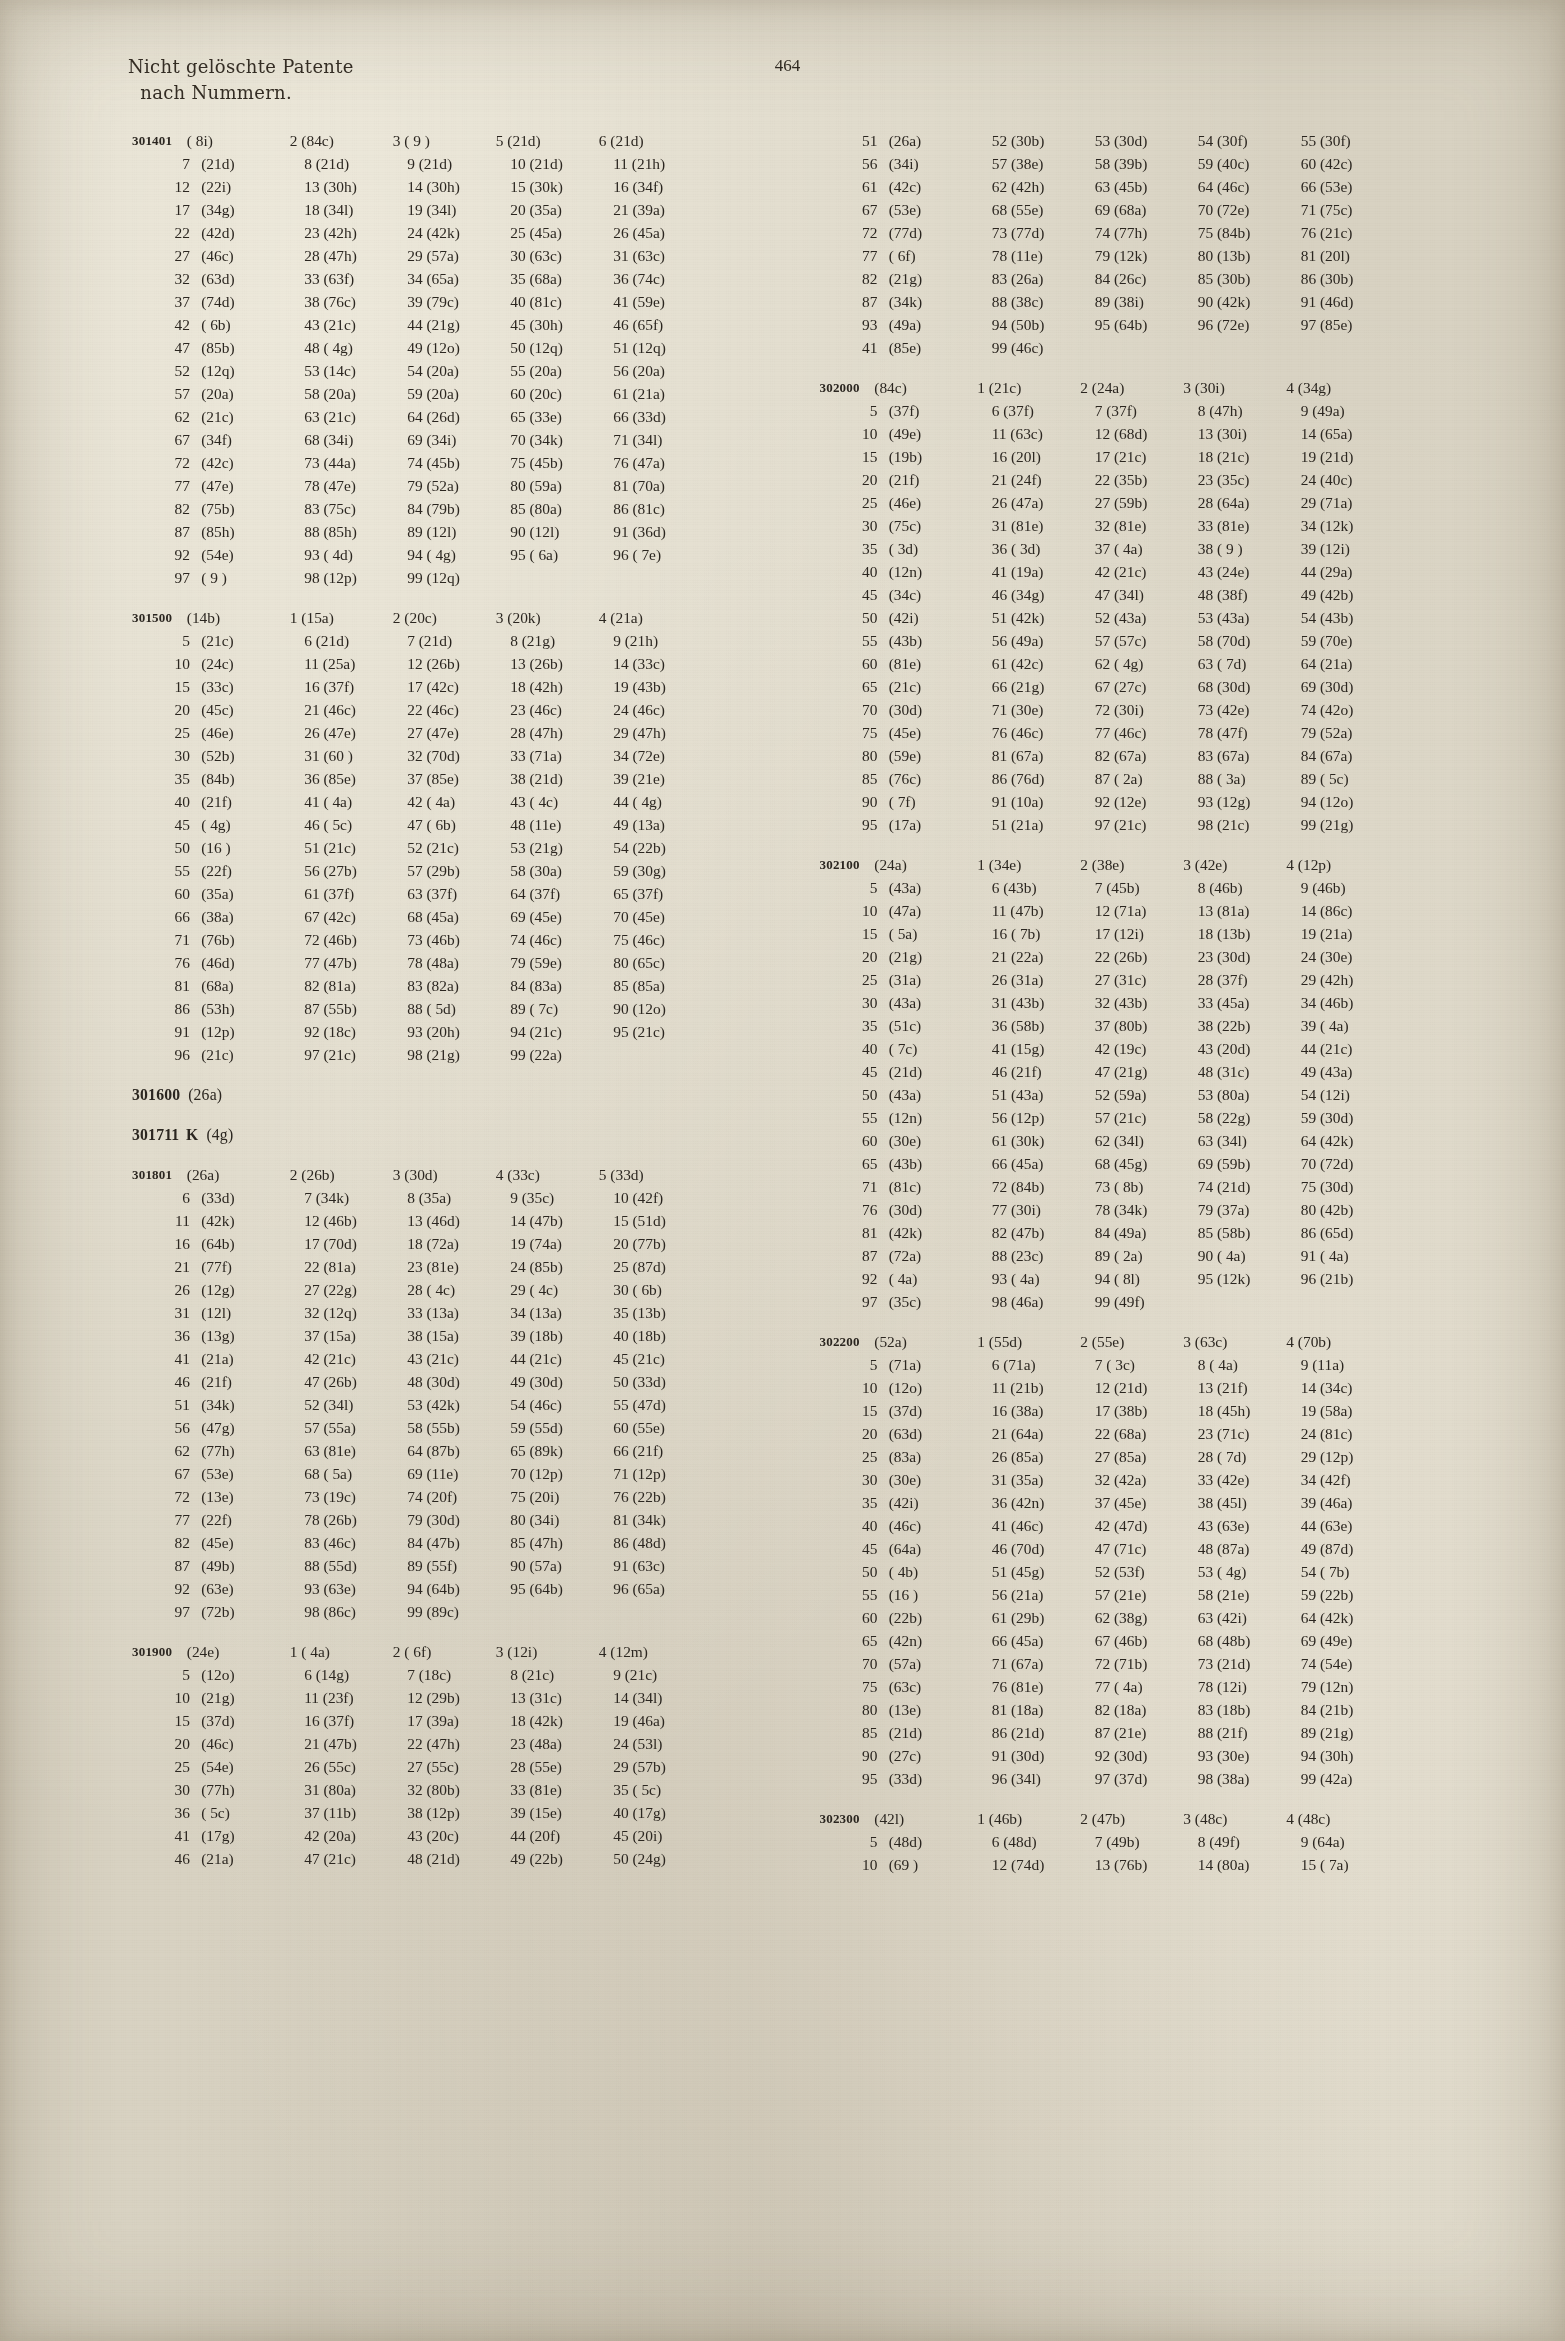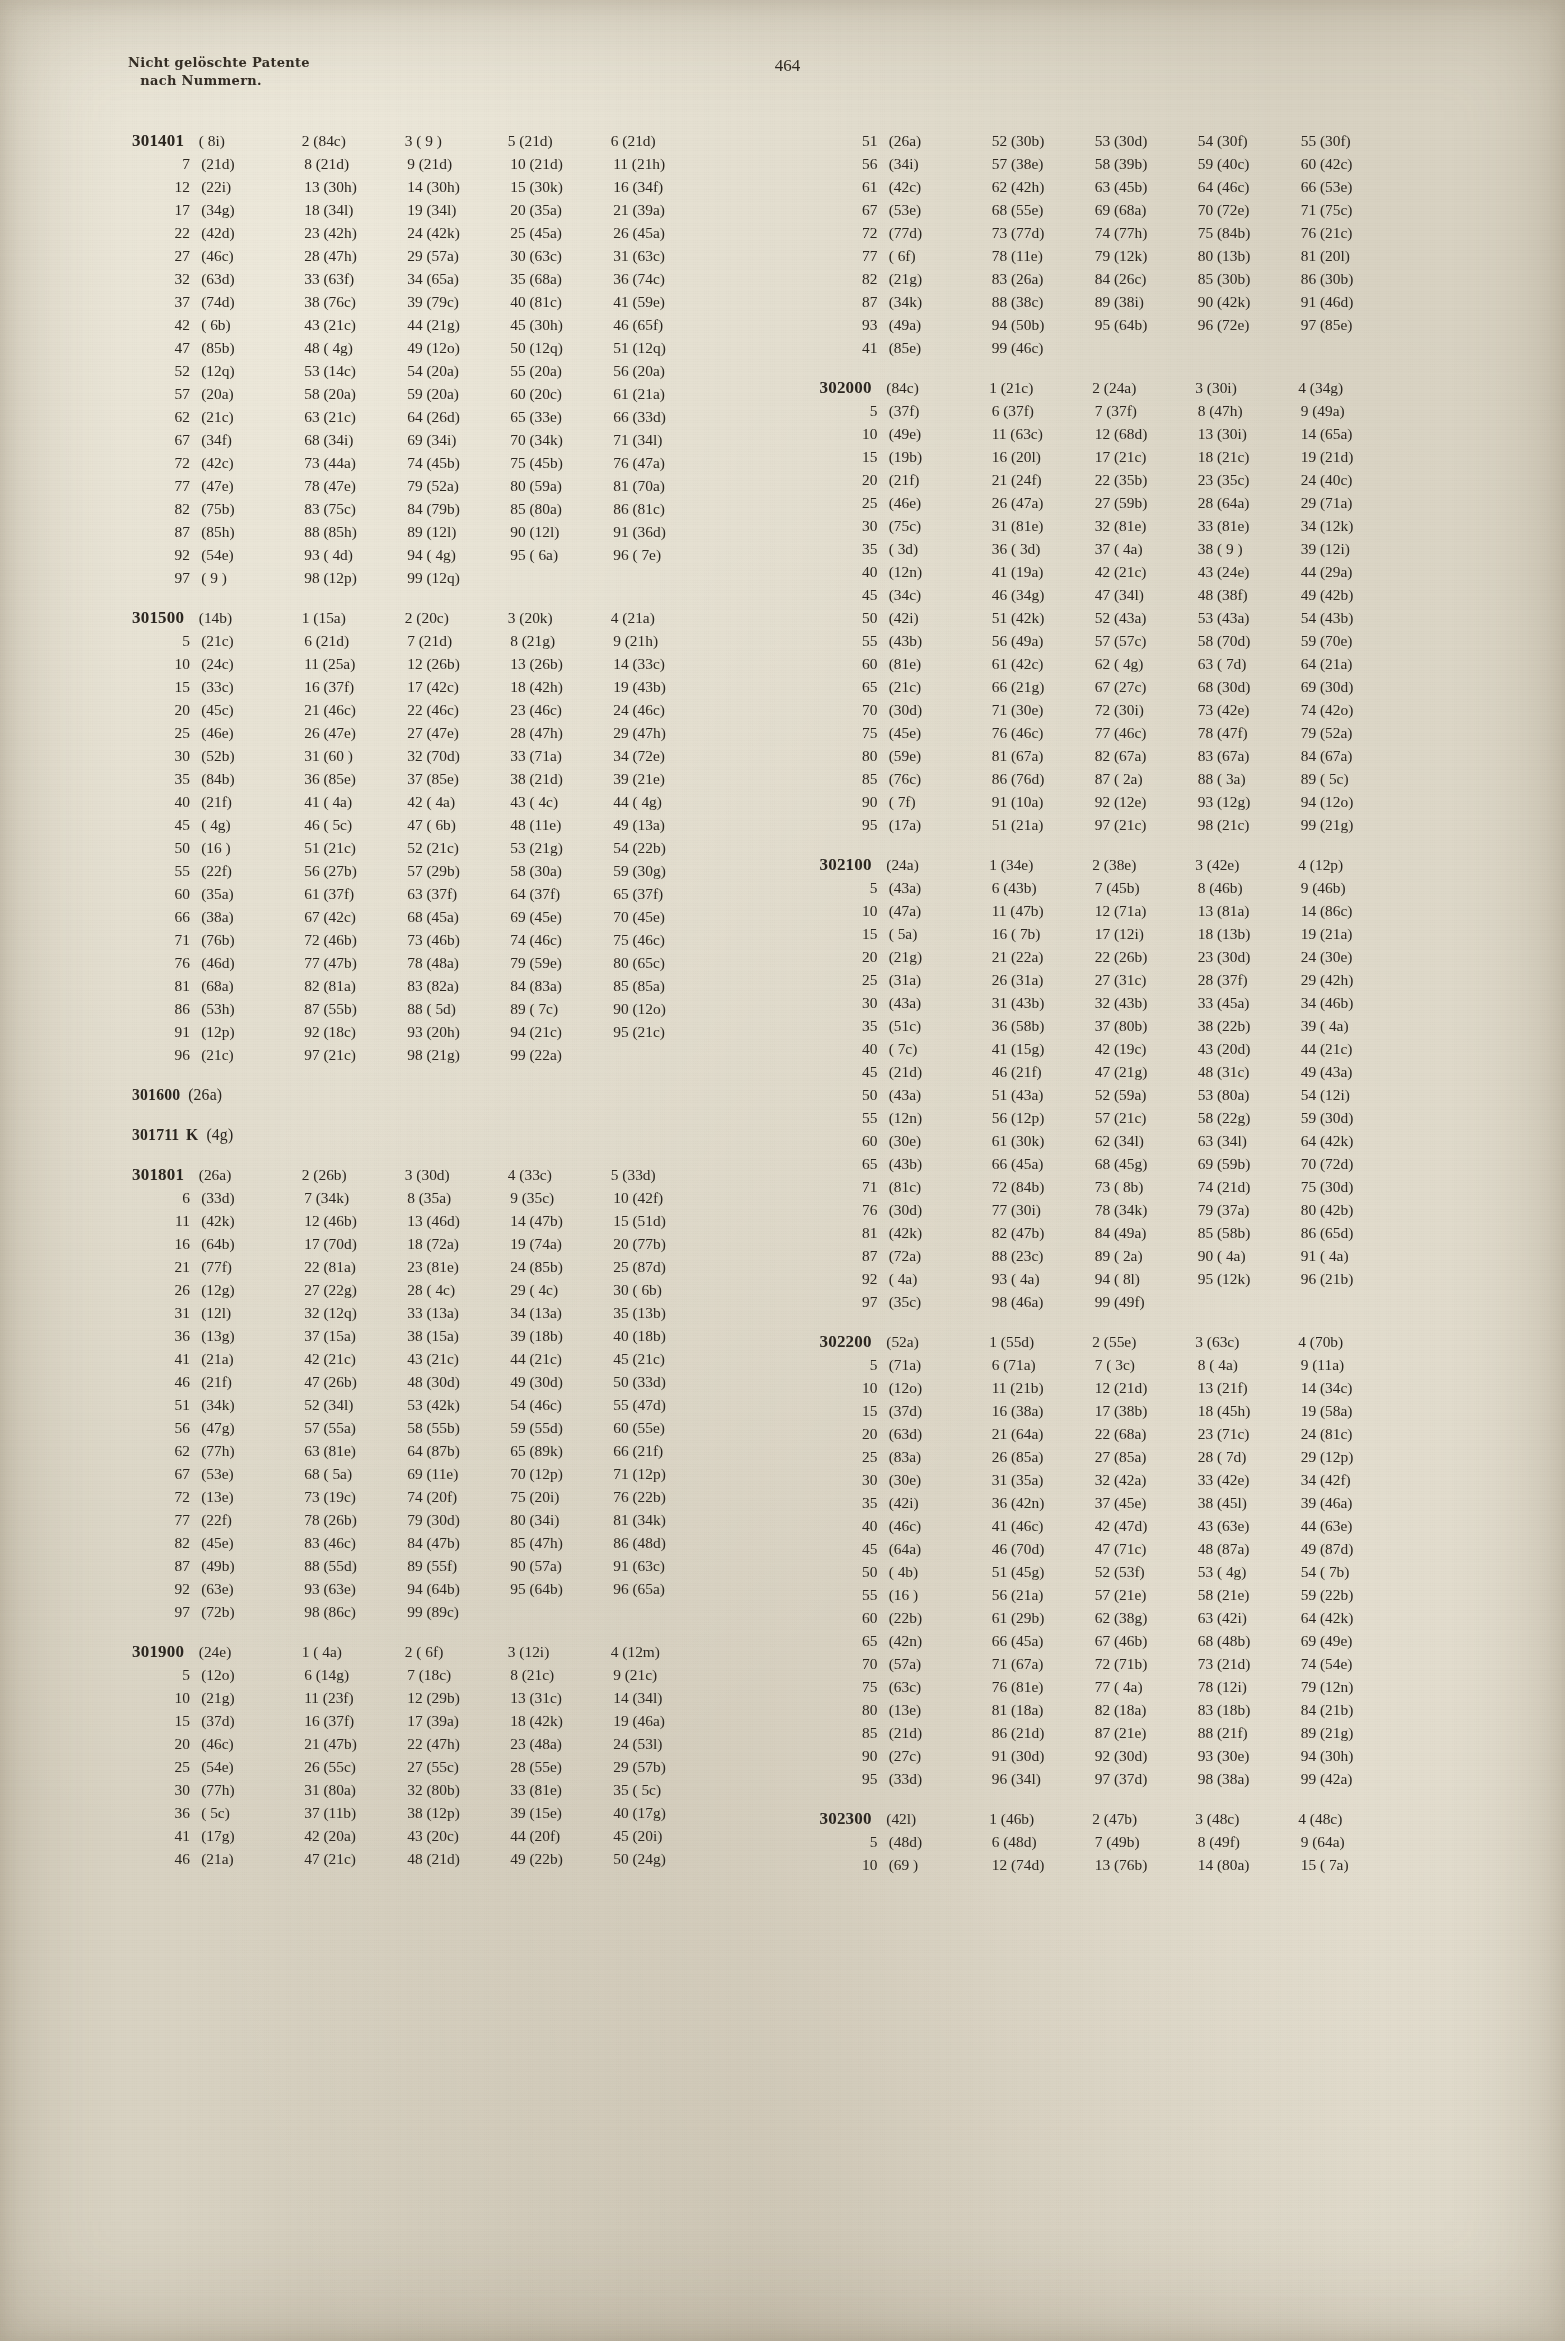--- a/index.html
+++ b/index.html
@@ -44,25 +44,25 @@
     top: 54px;
     left: 128px;
     right: 118px;
     height: 67px;
   }
   .running-head {
     position: absolute;
     left: 0;
     top: 0;
     font-family: "DejaVu Serif", serif;
-    font-size: 13px;
+    font-size: 18px;
     line-height: 1.42;
     letter-spacing: 0.3px;
     color: #332c24;
-    font-weight: 700;
+    font-weight: 400;
   }
   .running-head .l2 {
     display: block;
     padding-left: 12.3px;
   }
   .page-number {
     position: absolute;
     left: 50%;
     top: 2.2px;
     transform: translateX(-50%);
@@ -111,21 +111,21 @@
     text-align: right;
     padding-right: 2.2px;
     letter-spacing: 0.1px;
   }
   .headrow .num {
     width: auto;
     text-align: left;
     padding-right: 5.6px;
     font-weight: 700;
     letter-spacing: 0.2px;
-    font-size: 17px;
+    font-size: 13px;
   }
   .cell {
     width: 88px;
     text-align: left;
     padding-left: 9px;
     font-variant-numeric: tabular-nums;
   }
   .headrow .cell:first-of-type {
     padding-left: 5.6px;
   }

